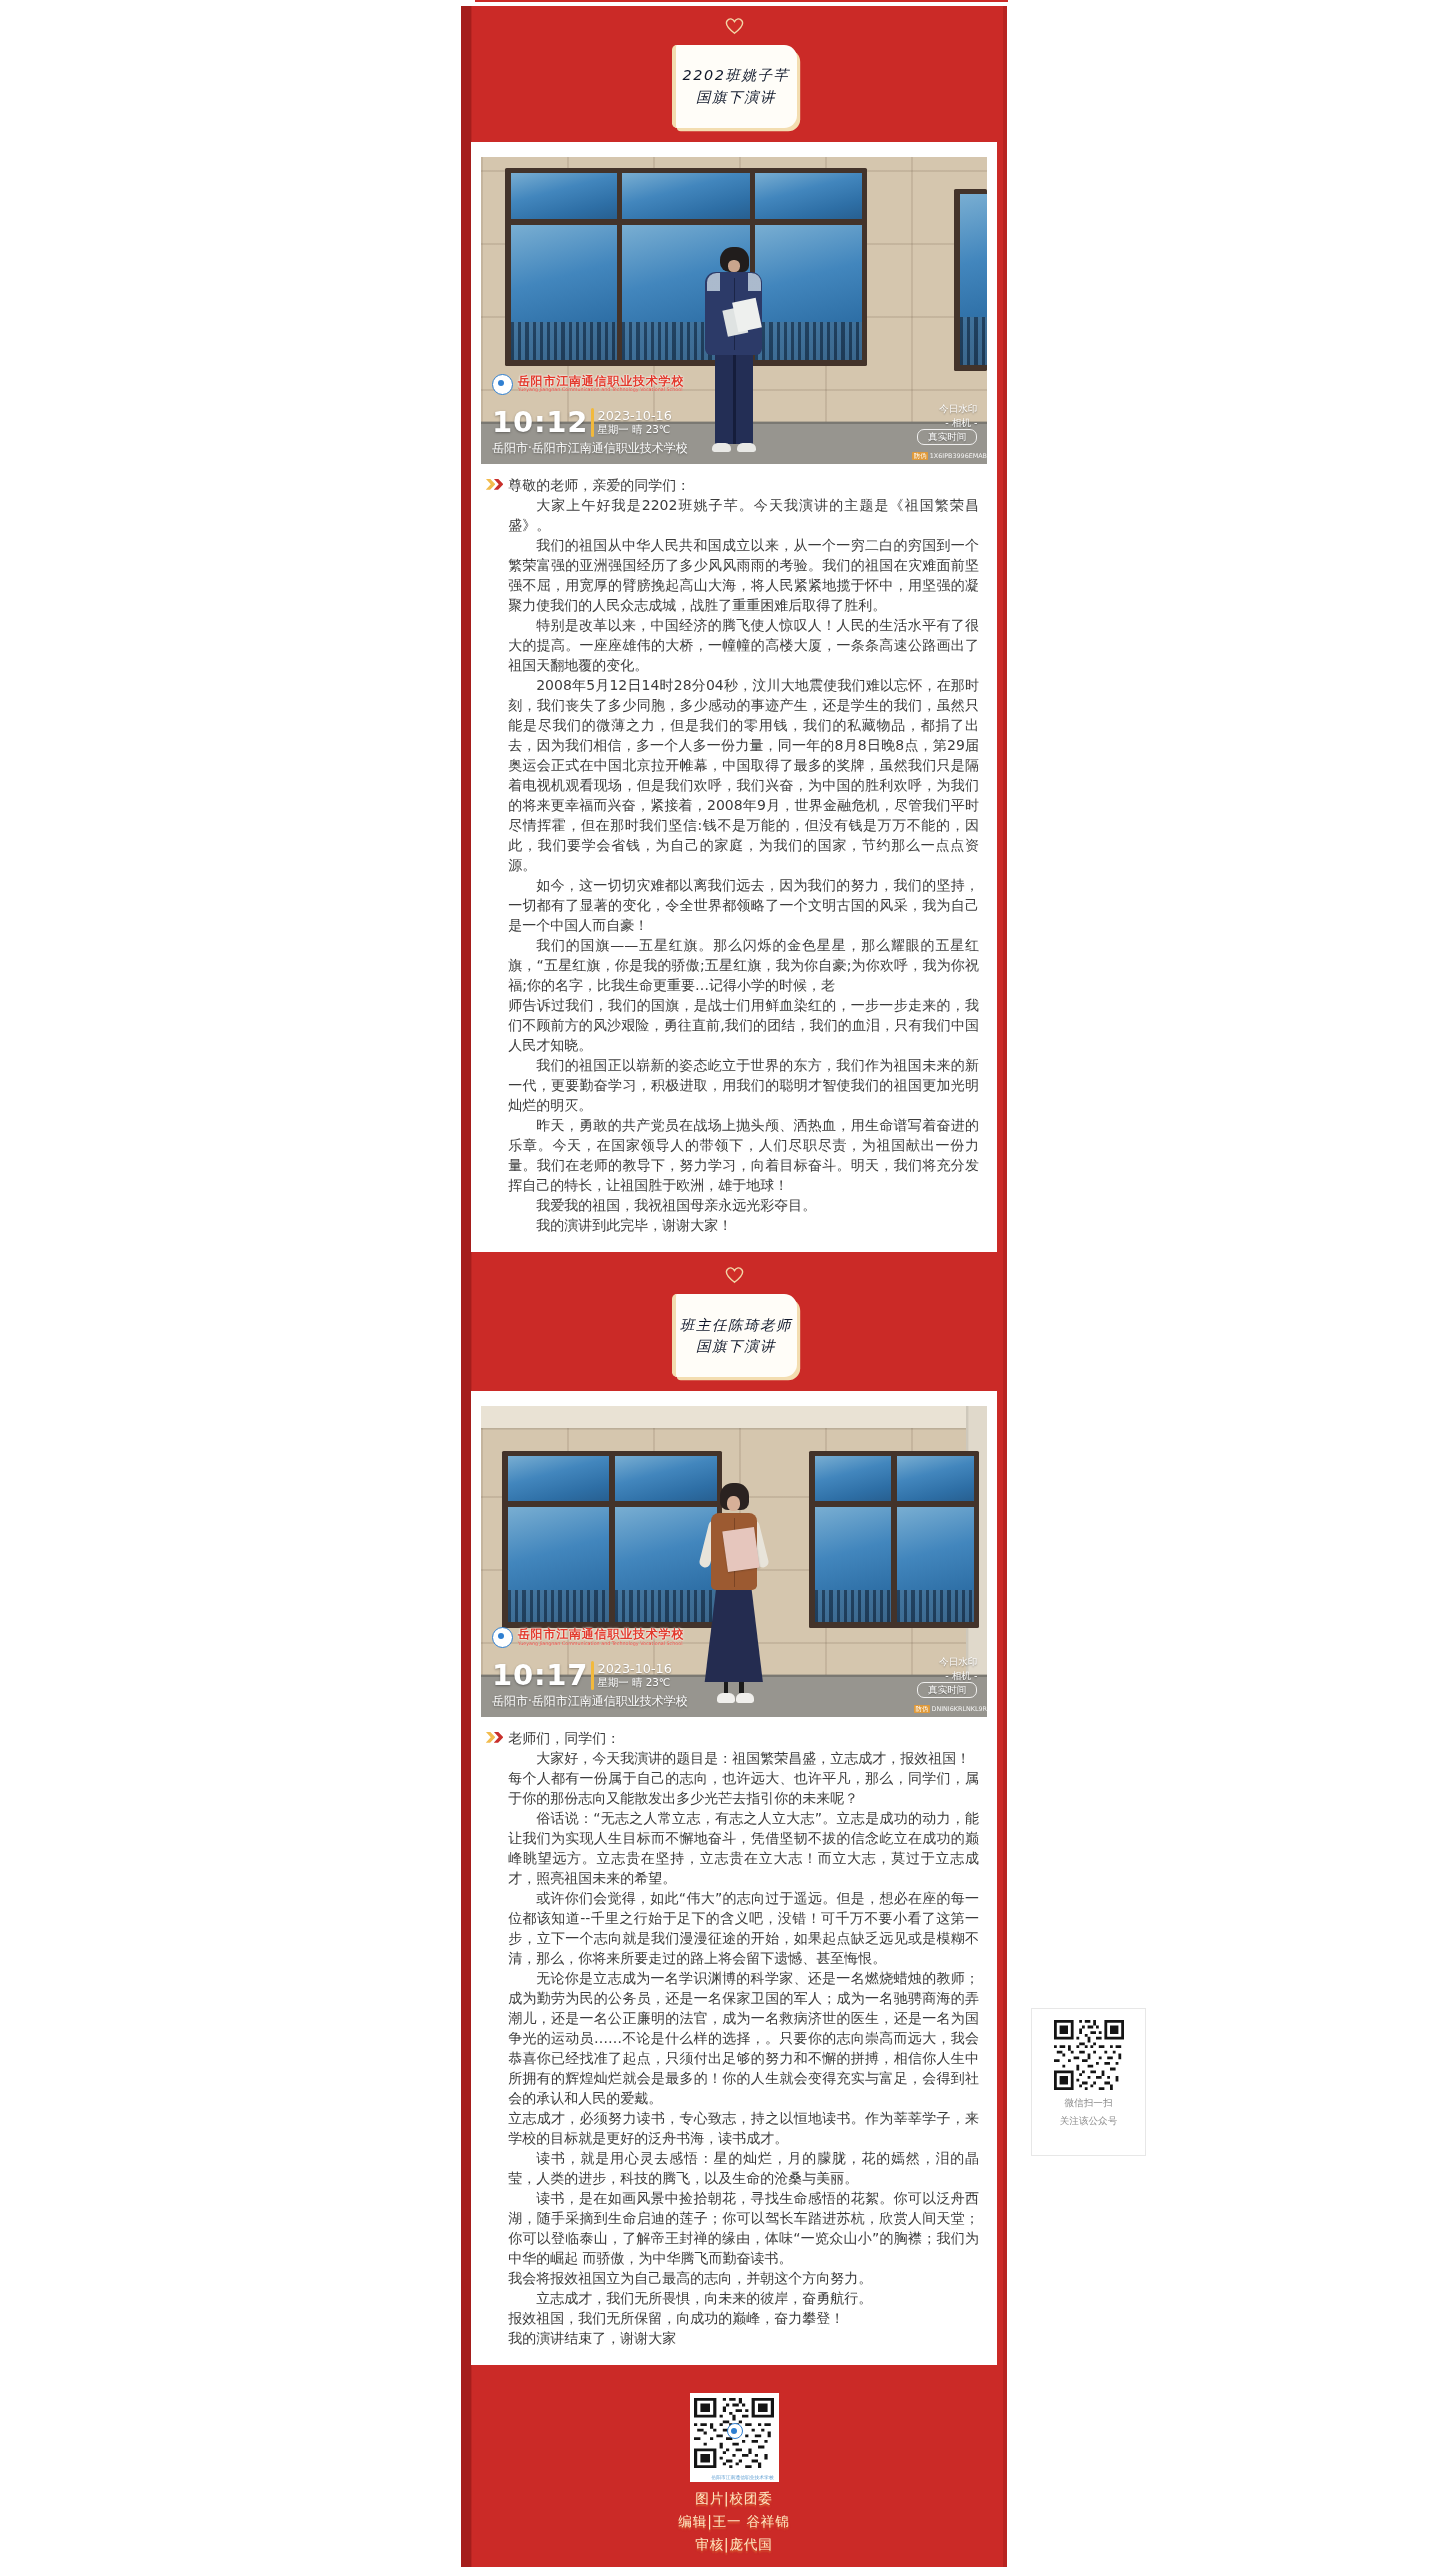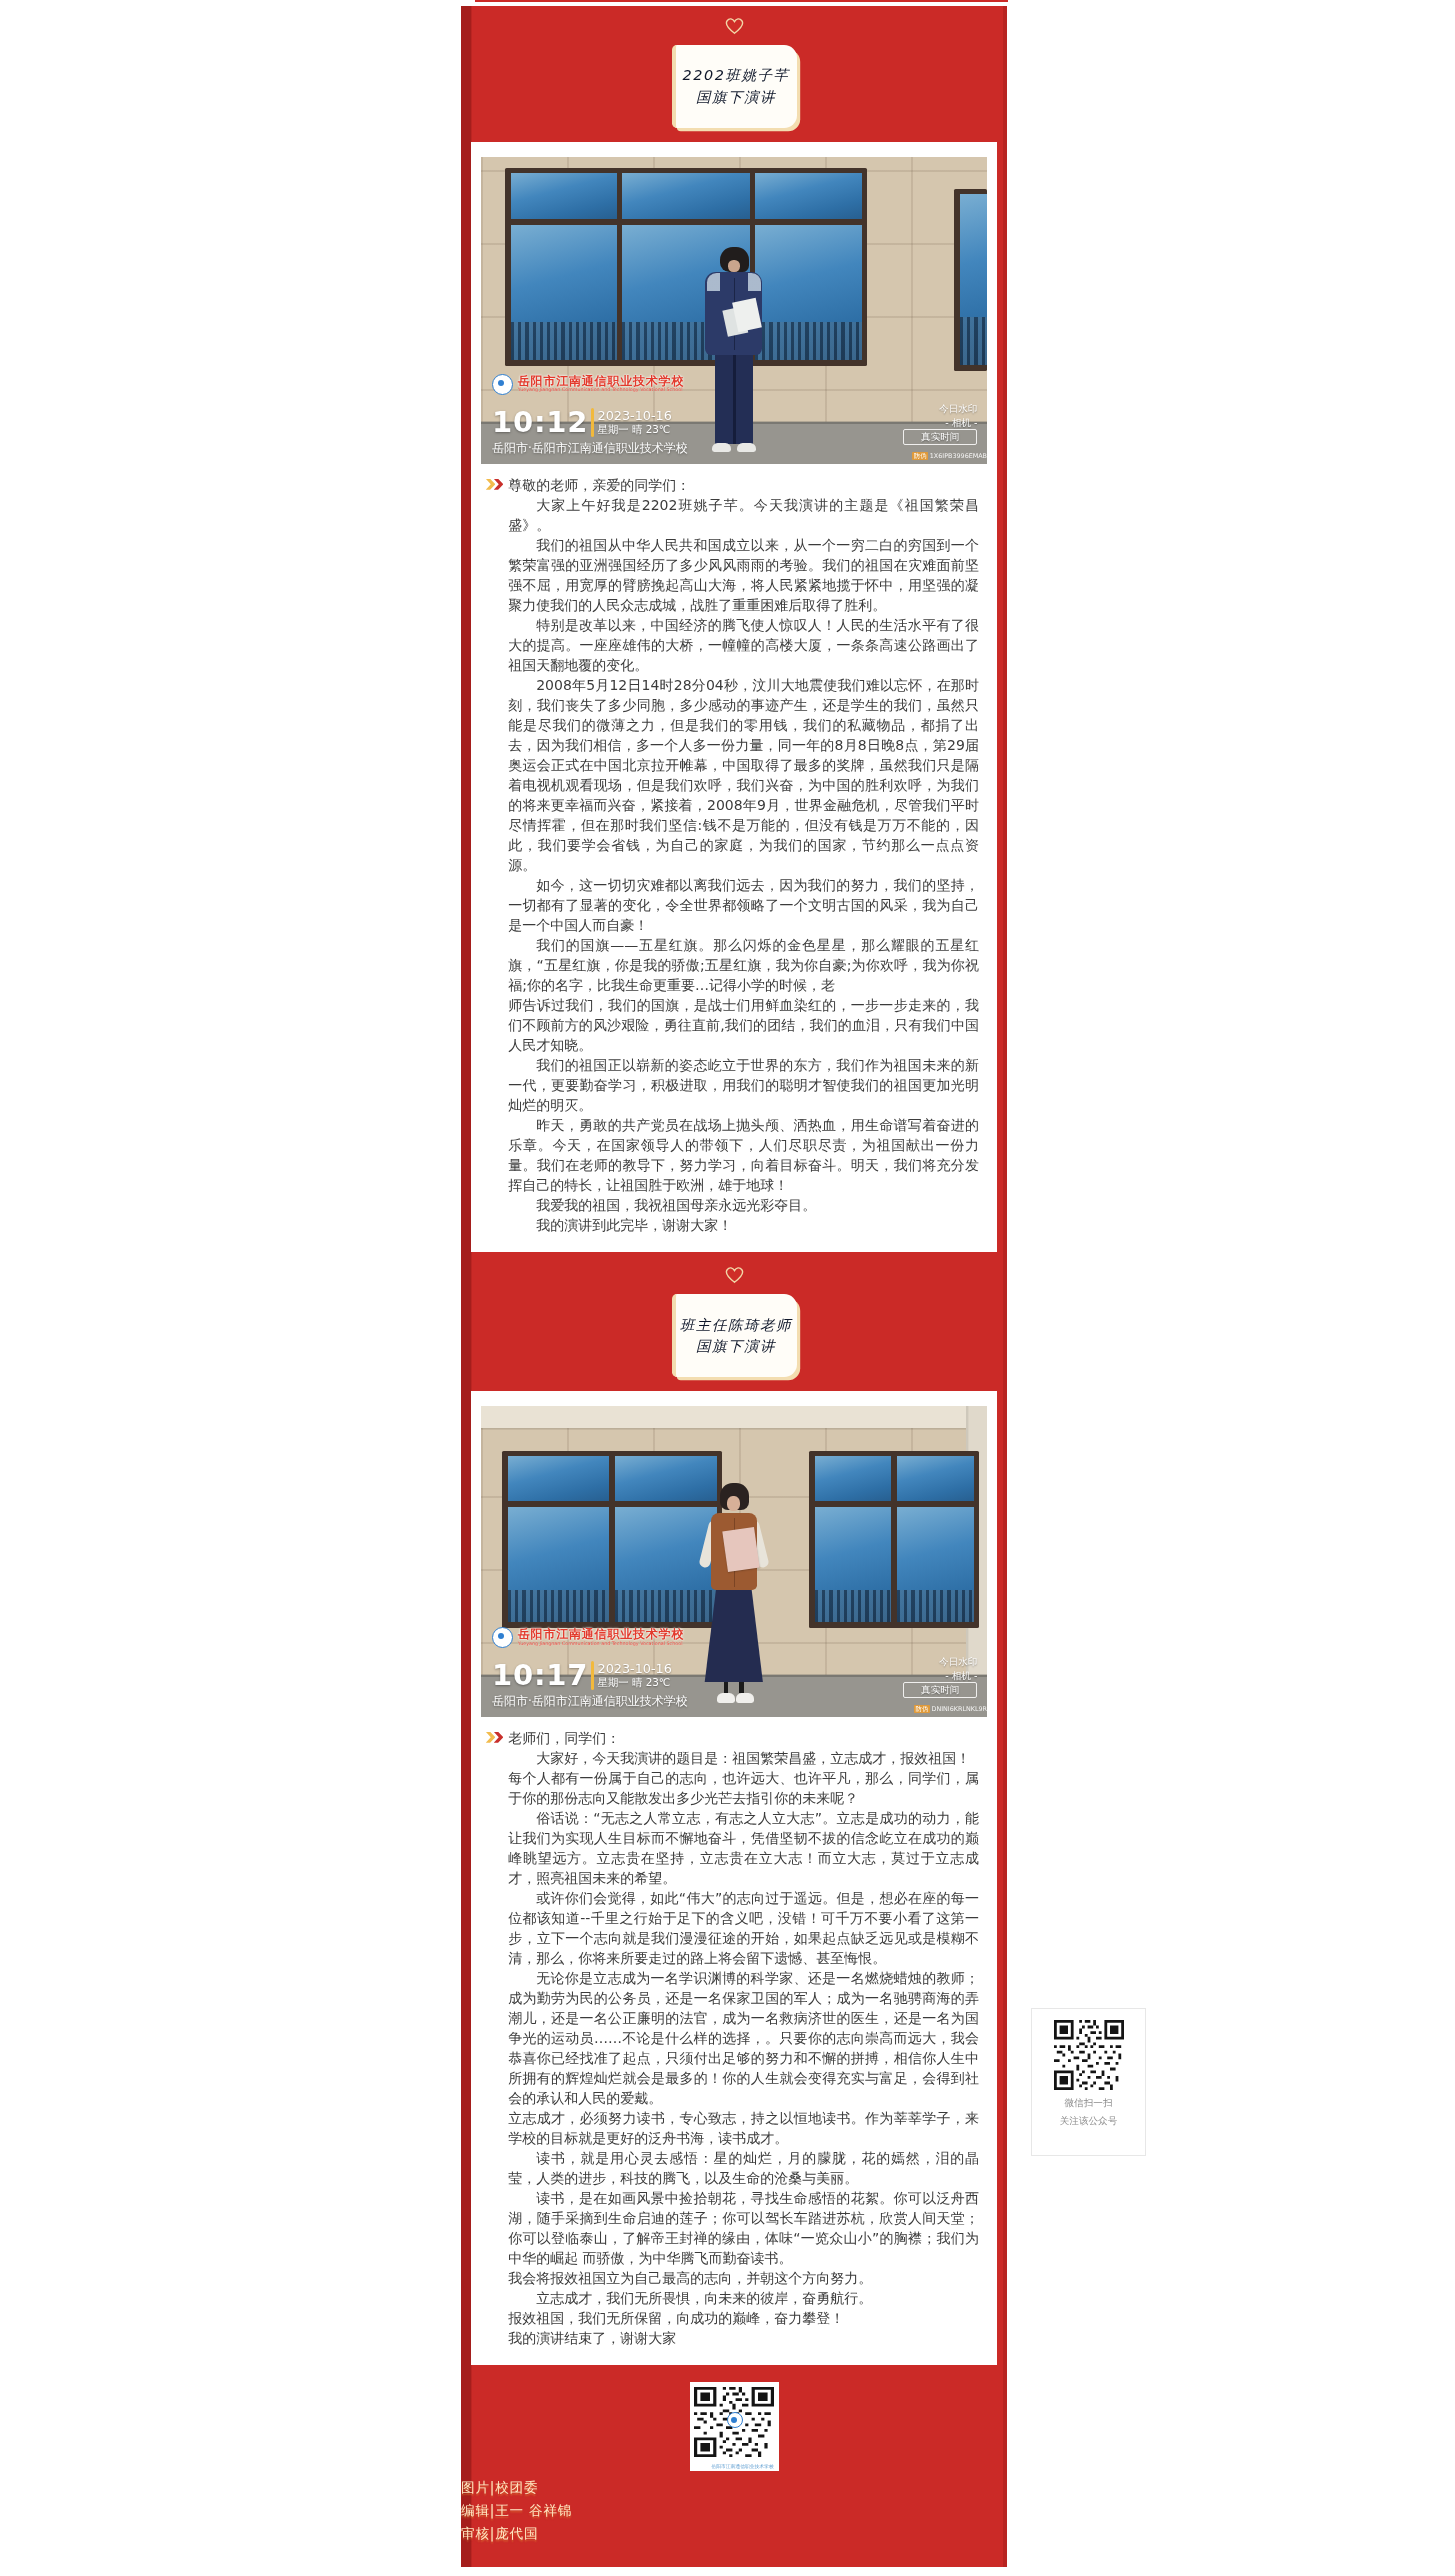--- a/index.html
+++ b/index.html
@@ -79,34 +79,34 @@
   .badge-en{font-size:4.8px;color:#e23a2c;text-shadow:0 0 0.8px #fff;line-height:6.4px;}
   .time-row{position:absolute;left:11px;bottom:27px;display:flex;align-items:center;gap:3px;color:#fff;}
   .time-big{font-size:29px;font-weight:bold;letter-spacing:0.8px;text-shadow:0 0.8px 2.4px rgba(0,0,0,.35);line-height:1;}
   .time-div{width:3.2px;height:29px;background:#f2b93c;border-radius:1.6px;}
   .time-col{text-align:left;text-shadow:0 0.8px 1.6px rgba(0,0,0,.35);}
   .time-date{font-size:12.8px;line-height:15px;}
   .time-wk{font-size:10.4px;line-height:12.8px;}
   .addr{position:absolute;left:11px;bottom:6.4px;font-size:12px;color:#fff;text-shadow:0 0.8px 2.4px rgba(0,0,0,.4);}
   .wm-right{position:absolute;right:9.6px;bottom:19px;text-align:right;color:#fff;font-size:9.6px;line-height:13.6px;
             text-shadow:0 0.8px 1.6px rgba(0,0,0,.4);}
-  .wm-frame{display:inline-block;border:0.8px solid rgba(255,255,255,.85);padding:0 17px;border-radius:2px;}
+  .wm-frame{display:inline-block;border:0.8px solid rgba(255,255,255,.85);padding:0 10px;border-radius:7px;}
   .code{position:absolute;right:0;bottom:3.2px;font-size:6.4px;color:rgba(255,255,255,.9);}
   .code .tag{background:#e09a3a;padding:0 1.6px;border-radius:0.8px;color:#fff;margin-right:1.6px;}
   
   .speech{position:relative;margin:11px 8px 0 3.2px;padding-left:24px;
           font-size:14px;line-height:20px;color:#3b3b3b;text-align:justify;}
   .speech p{margin:0;}
   .speech p.ind{text-indent:2em;}
   .arrows{position:absolute;left:1.6px;top:4px;display:flex;}
   .chev{width:9.6px;height:11px;clip-path:polygon(0 0,45% 0,100% 50%,45% 100%,0 100%,52% 50%);}
   .chev.gold{background:#f2bc4e;}
   .chev.red{background:#c9302c;margin-left:-1.6px;}
   
-  .footer{padding-top:17px;}
+  .footer{text-align:center;padding-top:28px;}
   .qr-tile{width:89px;height:89px;background:#fff;margin:0 auto;position:relative;padding:4.8px;box-sizing:border-box;}
   .qr-tile svg.qr{width:80px;height:70px;display:block;}
   .qr-logo{position:absolute;left:37px;top:30px;width:16px;height:16px;border-radius:50%;
            background:#fff;border:1.6px solid #2f7fd1;box-sizing:border-box;}
   .qr-logo::after{content:"";position:absolute;left:3.2px;top:3.2px;width:6.4px;height:6.4px;background:#2f7fd1;border-radius:50%;}
   .qr-caption{position:absolute;right:4.8px;bottom:2.4px;font-size:4.8px;color:#5a9bd0;}
   .credits{margin-top:8px;}
   .credits p{margin:4.8px 0;font-size:13.6px;letter-spacing:0.8px;color:#ffe8c4;
              text-shadow:0 1.6px 1.6px rgba(225,140,50,.55);}
   

